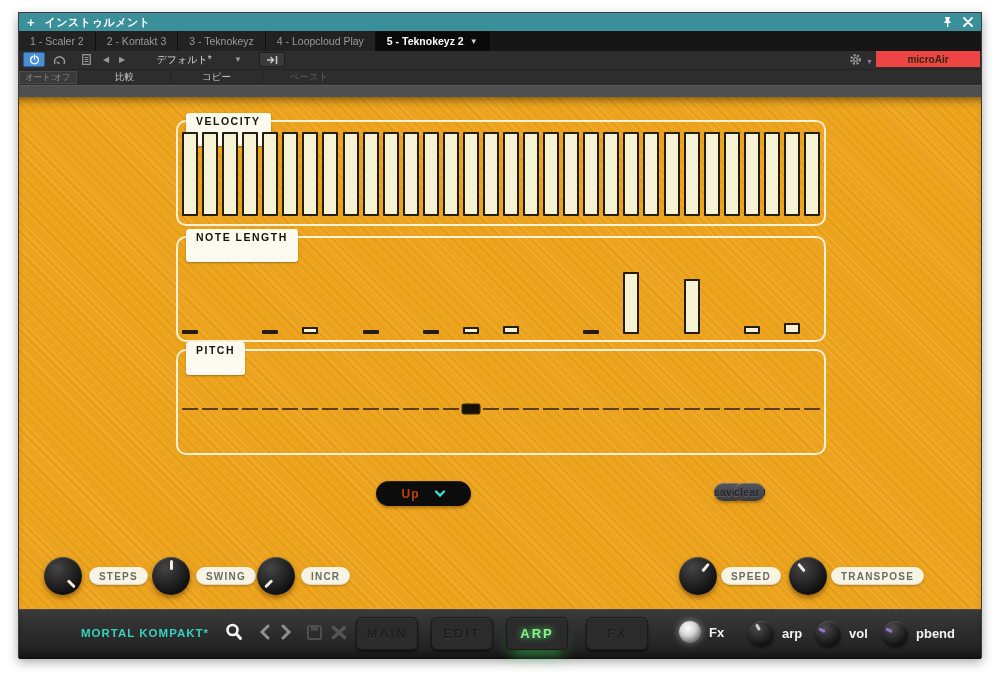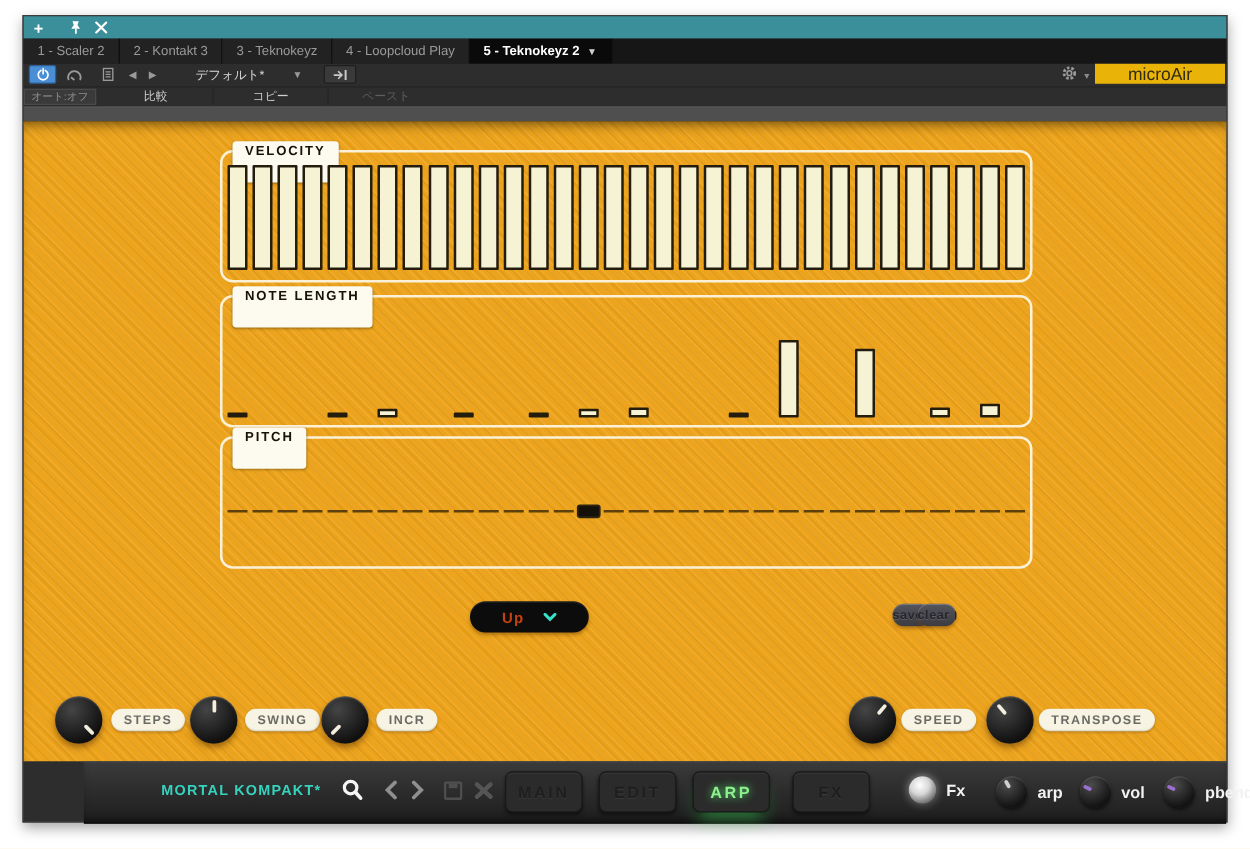--- a/index.html
+++ b/index.html
@@ -32,22 +32,22 @@
   .tbtn.flat { background:transparent; border-color:transparent; }
   .preset-name { position:absolute; left:115px; top:0; width:100px; height:17px; display:flex; align-items:center;
                  justify-content:center; color:#d8d8d8; font-size:10px; cursor:pointer; }
   .preset-caret { position:absolute; left:215px; top:0; height:17px; display:flex; align-items:center; color:#9a9a9a; font-size:8px; cursor:pointer;}
   .t2btn { position:absolute; top:1px; height:13px; display:flex; align-items:center; justify-content:center;
            font-size:9.5px; color:#cfcfcf; cursor:pointer; border-right:1px solid #242424; }
   .t2btn.dim { color:#5f5f5f; }
   .automode { position:absolute; left:0; top:1px; height:13px; width:58px; background:#3a3a3a; border:1px solid #4a4a4a;
               color:#8f8f8f; font-size:8.5px; display:flex; align-items:center; justify-content:center; cursor:pointer;}
   .gear-group { position:absolute; right:108px; top:1px; display:flex; align-items:center; gap:4px; cursor:pointer; }
-  .badge { position:absolute; right:1px; top:0; width:104px; height:16px; background:#eab308;
-           color:#2f2a10; font-size:14px; font-weight:400; display:flex; align-items:center; justify-content:center; cursor:pointer;}
+  .badge { position:absolute; right:1px; top:0; width:104px; height:16px; background:#ef4444;
+           color:#2f2a10; font-size:10px; font-weight:700; display:flex; align-items:center; justify-content:center; cursor:pointer;}
 
   .separator { height:12px; background:#4f4f4f; border-top:1px solid #5a5a5a; }
 
   
   .plugin-body { position:relative; height:512px; background-color:#eda41c;
     background-image:
       repeating-linear-gradient(45deg, rgba(255,255,255,.09) 0 1px, rgba(255,255,255,0) 1px 5px),
       repeating-linear-gradient(45deg, rgba(150,92,0,.10) 0 2px, rgba(150,92,0,0) 2px 7px);
     box-shadow: inset 0 8px 10px -6px rgba(0,0,0,.55); }
 
@@ -93,21 +93,21 @@
                 display:flex; align-items:center; justify-content:center; padding:0 10px;
                 color:#6b6b66; font-size:10px; font-weight:800; letter-spacing:1.2px;
                 box-shadow:0 1px 2px rgba(120,70,0,.45), inset 0 -1px 1px rgba(0,0,0,.12); }
   #knob-steps{left:25px;top:460px;} #knob-swing{left:133px;top:460px;} #knob-incr{left:238px;top:460px;}
   #knob-speed{left:660px;top:460px;} #knob-transpose{left:770px;top:460px;}
   #pill-steps{left:70px;} #pill-swing{left:177px;} #pill-incr{left:282px;}
   #pill-speed{left:702px;} #pill-transpose{left:812px;}
 
   
   .bottombar { position:relative; height:50px; background:linear-gradient(#3a3a3a,#1d1d1d);
-               border-top:1px solid #4a4a4a; box-shadow:inset 0 -6px 8px -4px rgba(0,0,0,.7);margin-left:48px; }
+               border-top:1px solid #4a4a4a; box-shadow:inset 0 -6px 8px -4px rgba(0,0,0,.7); }
   .brand { position:absolute; left:62px; top:17px; color:#35d3be; font-size:11.5px; font-weight:800; letter-spacing:1px; }
   .bb-icon { position:absolute; top:12px; cursor:pointer; }
   .page-btn { position:absolute; top:7px; width:62px; height:33px; background:#2b2b2b; border:1px solid #191919;
               border-radius:6px; display:flex; align-items:center; justify-content:center;
               font-size:13px; font-weight:800; letter-spacing:2px; color:#1e1e1e;
               text-shadow:0 1px 0 rgba(255,255,255,.07); box-shadow:inset 0 1px 0 rgba(255,255,255,.06), 0 2px 3px rgba(0,0,0,.5); cursor:pointer; }
   .page-btn.active { color:#8df28d; text-shadow:0 0 7px rgba(90,255,120,.9);
                      box-shadow:inset 0 1px 0 rgba(255,255,255,.06), 0 10px 14px -5px rgba(70,230,100,.5), 0 2px 3px rgba(0,0,0,.5); }
   #page-main{left:337px;} #page-edit{left:412px;} #page-arp{left:487px;} #page-fx{left:567px;}
   .mini-group { position:absolute; top:11px; display:flex; align-items:center; gap:8px; }
@@ -123,20 +123,21 @@
   .mini-knob .pointer.gray { background:#cfcfcf; }
   #mini-fx{left:660px;} #mini-arp{left:730px;} #mini-vol{left:797px;} #mini-pbend{left:864px;}
 </style>
 </head>
 <body>
 
 <div class="window">
 
   <div class="titlebar">
     <span class="plus">+</span>
+    <span class="title">インストゥルメント</span>
     <span class="tb-icon">
       <svg width="11" height="12" viewBox="0 0 11 12">
           <path d="M3 1h5l-1 3 2 3H2l2-3z" fill="#fff"></path>
           <rect x="5" y="7" width="1.4" height="4" fill="#fff"></rect>
         </svg>
     </span>
     <span class="tb-icon">
       <svg width="10" height="10" viewBox="0 0 10 10">
           <path d="M1 1l8 8M9 1l-8 8" stroke="#fff" stroke-width="1.8" stroke-linecap="round"></path>
         </svg>

